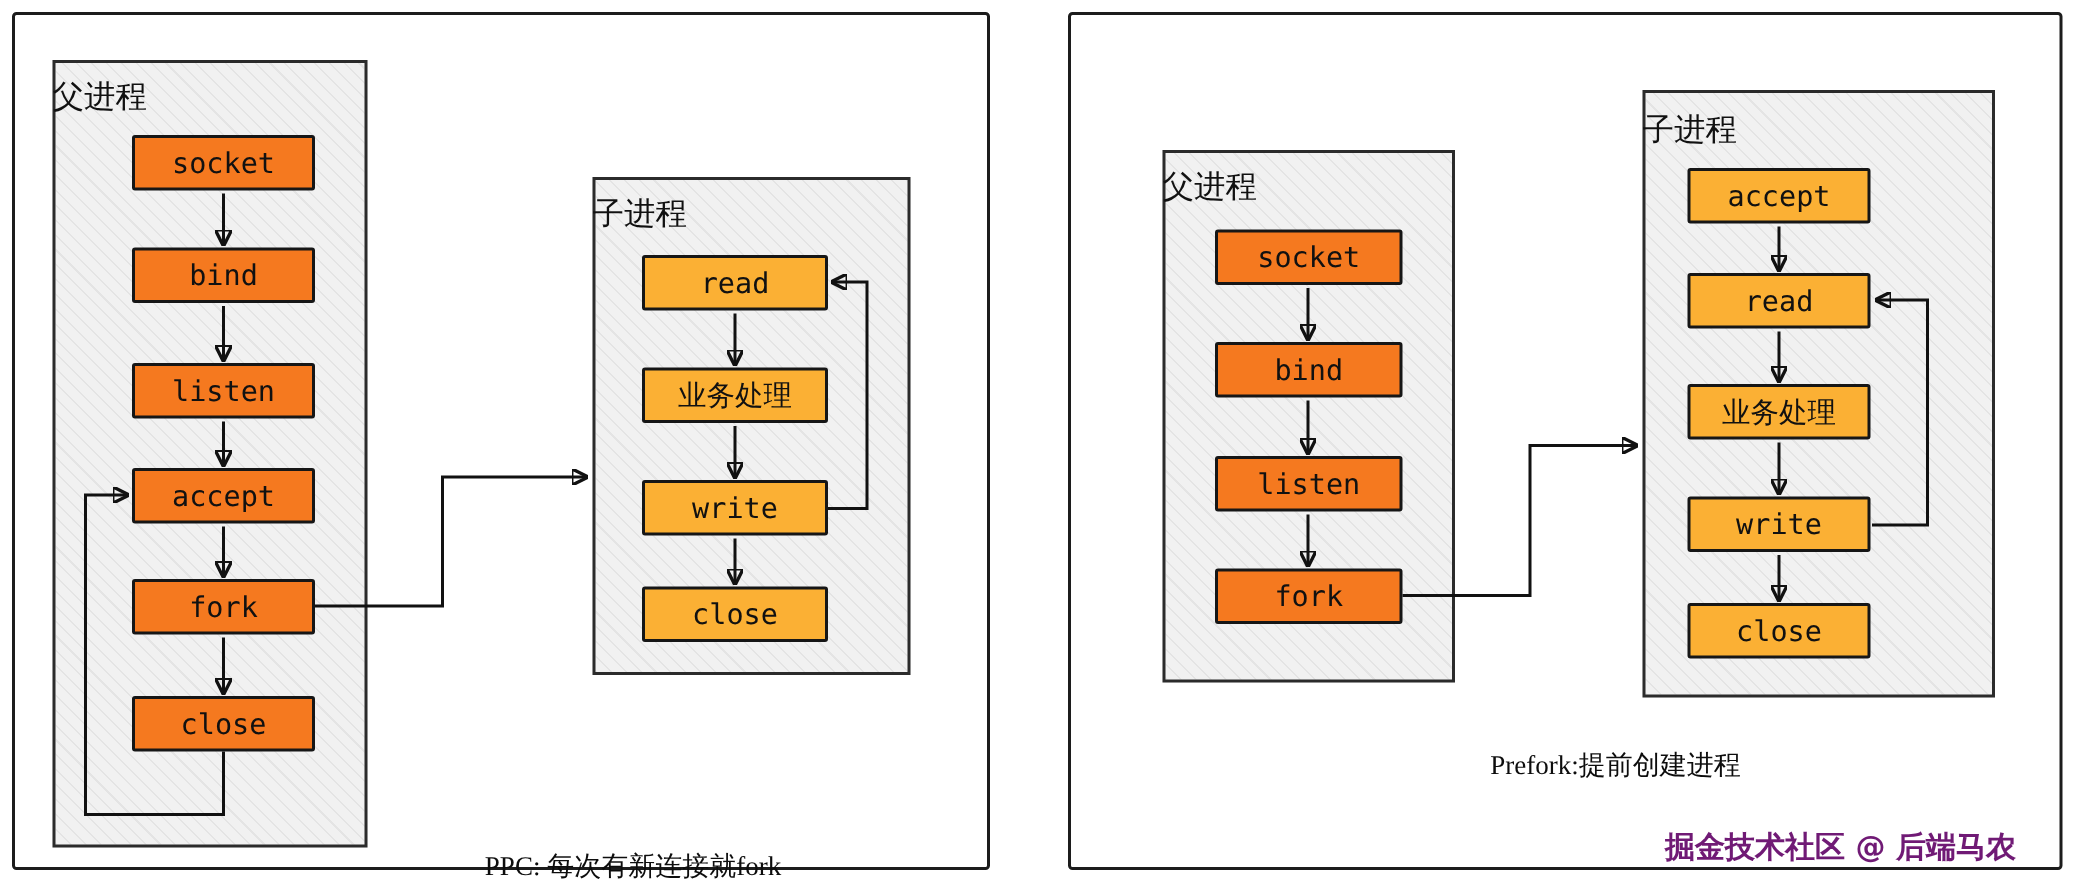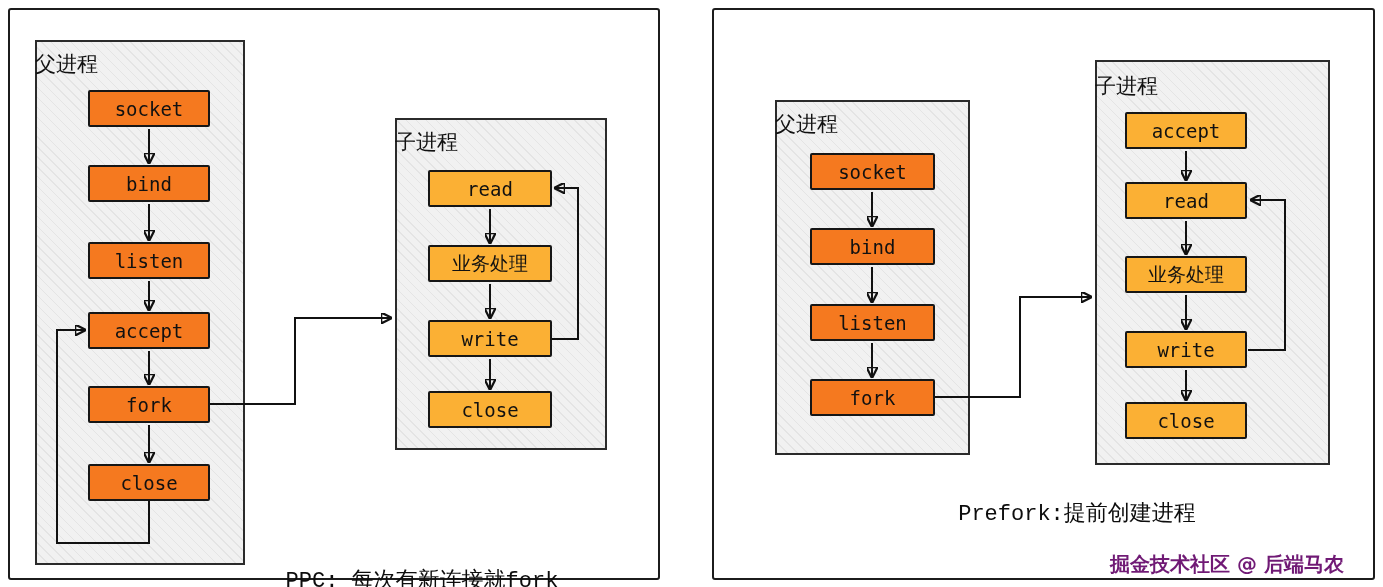--- a/index.html
+++ b/index.html
@@ -44,23 +44,23 @@
     border-radius: 2px;
     font-family: "DejaVu Sans Mono", "DejaVu Sans", monospace;
     font-size: 19px;
     color: #111;
   }
   .parent-box { background: var(--parent-box, #f5791f); }
   .child-box  { background: var(--child-box, #fbb034); }
   .caption {
     position: absolute;
     text-align: center;
-    font-size: 22px;
+    font-size: 18px;
     color: #0d0d0d;
-    font-family: Liberation Mono, monospace;
+    font-family: Liberation Serif, serif;
   }
   .watermark {
     position: absolute;
     text-align: center;
     font-size: 20px;
     font-weight: bold;
     color: #701a75;
     font-family: "DejaVu Sans", sans-serif;
   }
   svg.arrows {

